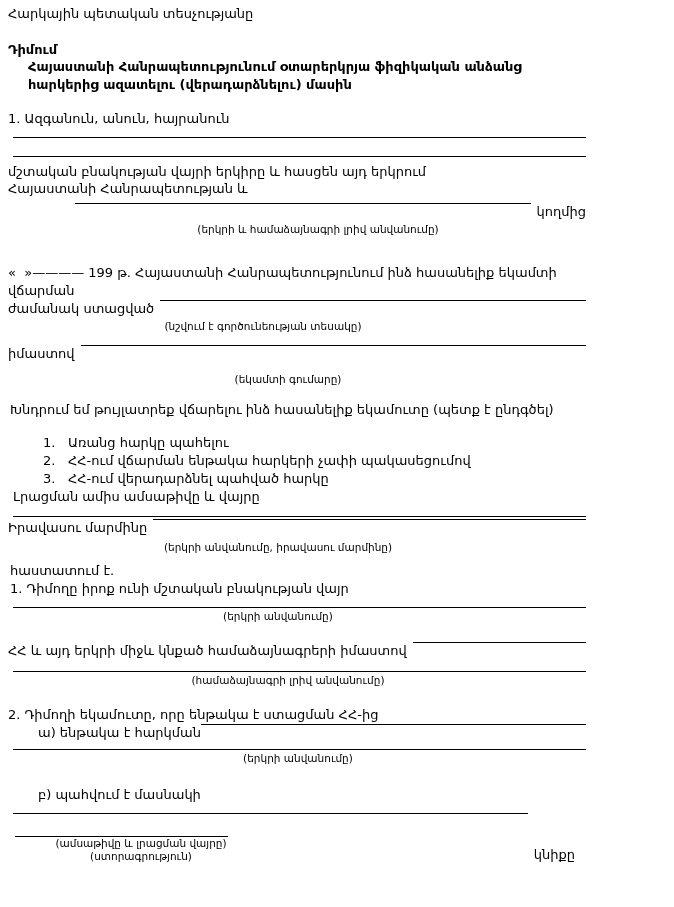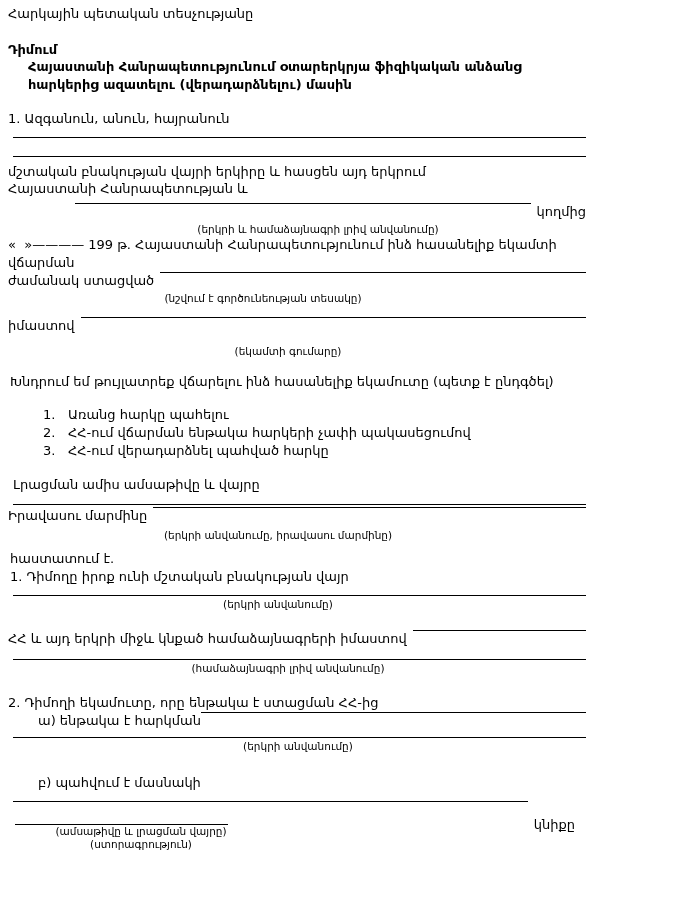--- a/index.html
+++ b/index.html
@@ -26,21 +26,21 @@
   .row { display:flex; align-items:flex-start; }
 
   .hr { border-bottom:1px solid #000; margin-left:5px; }
 
   .list { margin-top:16px; padding-left:35px; list-style:none; }
   .list li { line-height:18px; display:flex; }
   .list .num { width:25px; }
 
   .pre { white-space:pre; }
 
-  .bottom { display:flex; justify-content:space-between; align-items:flex-start; }
+  .bottom { display:flex; justify-content:space-between; align-items:flex-end; }
   .sig-col { width:280px; }
   .sig-line { width:213px; margin-left:7px; border-bottom:1px solid #000; height:23px; }
   .sig-col .caption { width:266px; }
   .seal { margin-top:14px; margin-right:11px; }
 </style>
 </head>
 <body>
 
 <div class="page">
 
@@ -59,21 +59,21 @@
     <div>մշտական բնակության վայրի երկիրը և հասցեն այդ երկրում</div>
     <div>Հայաստանի Հանրապետության և</div>
   </div>
 
   <div class="row" style="margin-top:6px; height:20px">
     <span class="grow fill" style="margin-left:67px"></span>
     <span style="margin-left:6px">կողմից</span>
   </div>
   <div class="caption" style="width:620px">(երկրի և համաձայնագրի լրիվ անվանումը)</div>
 
-  <div style="margin-top:0; line-height:18px">
+  <div style="margin-top:28px; line-height:18px">
     <div>
       <span class="pre">«  »</span><span>————</span><span> 199 թ. Հայաստանի Հանրապետությունում ինձ հասանելիք եկամտի վճարման</span>
     </div>
     <div class="row" style="height:18px">
       <span>ժամանակ ստացված</span>
       <span class="grow fill" style="margin-left:6px"></span>
     </div>
   </div>
   <div class="caption" style="width:510px; margin-top:2px">(նշվում է գործունեության տեսակը)</div>
 
@@ -93,21 +93,21 @@
     <li>
       <span class="num">2.</span>
       <span>ՀՀ-ում վճարման ենթակա հարկերի չափի պակասեցումով</span>
     </li>
     <li>
       <span class="num">3.</span>
       <span>ՀՀ-ում վերադարձնել պահված հարկը</span>
     </li>
   </ol>
 
-  <div style="margin-top:16px; padding-left:5px">Լրացման ամիս ամսաթիվը և վայրը</div>
+  <div style="padding-left:5px">Լրացման ամիս ամսաթիվը և վայրը</div>
   <div class="hr" style="height:12px"></div>
 
   <div class="row" style="margin-top:2px; height:20px">
     <span>Իրավասու մարմինը</span>
     <span class="grow fill" style="margin-left:6px"></span>
   </div>
   <div class="caption" style="width:540px; margin-top:2px">(երկրի անվանումը, իրավասու մարմինը)</div>
 
   <div style="margin-top:8px; padding-left:2px; line-height:18px">
     <div>հաստատում է.</div>

